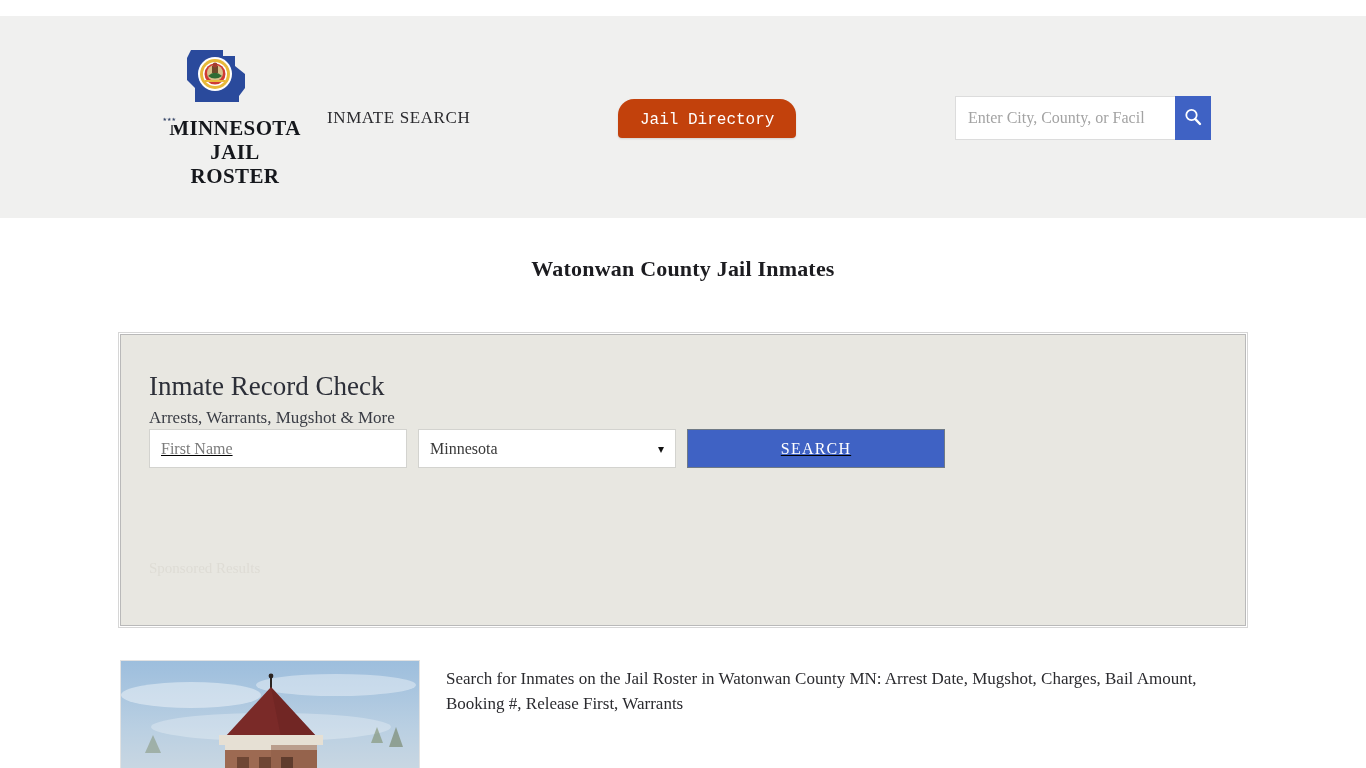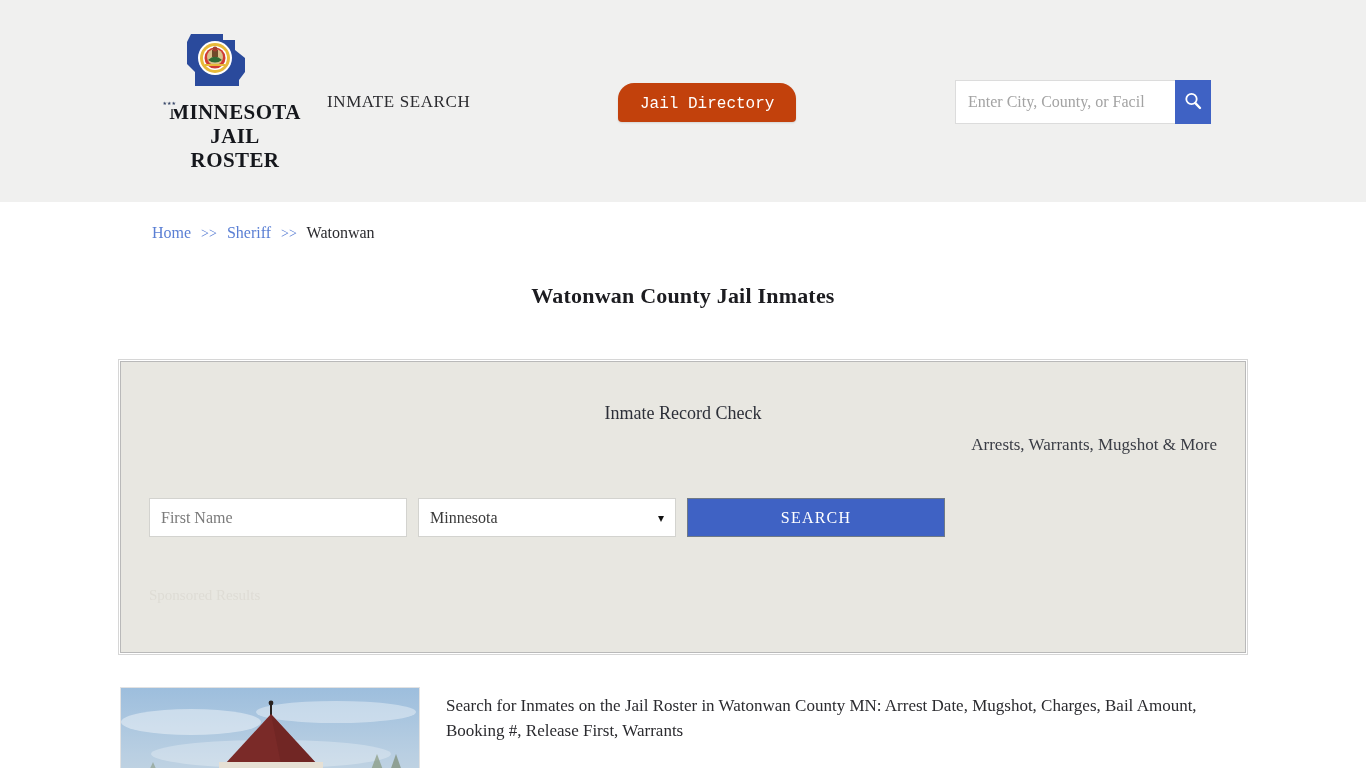--- a/index.html
+++ b/index.html
@@ -14,21 +14,21 @@
   
   .site-header {
     position: relative;
     width: 1366px;
     height: 202px;
     background: #f0f0ef;
   }
   .header-inner {
     position: relative;
     width: 1100px;
-    margin: 0 auto;
+    margin: 16px auto;
     height: 202px;
   }
 
   .brand {
     position: absolute;
     left: 32px;
     top: 28px;
     width: 140px;
     text-align: center;
   }
@@ -171,41 +171,41 @@
     margin: 52px 2px 0 2px;
     background: #e8e7e1;
     border: 1px solid #b9b9b9;
     outline: 1px solid #d6d6d6;
     outline-offset: 1px;
     padding: 34px 28px 30px 28px;
     height: 292px;
     position: relative;
   }
   .panel-title {
-    text-align: center;
-    font-size: 18px;
+    text-align: left;
+    font-size: 27px;
     color: #2c2f38;
     font-family: "Liberation Serif", "DejaVu Serif", serif;
     line-height: 34px;
     margin: 0;
     font-weight: normal;
   }
   .panel-sub {
-    text-align: right;
+    text-align: left;
     font-size: 17px;
     color: #3a3d45;
     font-family: "Liberation Serif", "DejaVu Serif", serif;
     margin: 4px 0 0 0;
     line-height: 22px;
     font-weight: normal;
   }
   .panel-form {
     display: flex;
     gap: 11px;
-    margin-top: 42px;
+    text-decoration: underline;
   }
   .fld {
     height: 39px;
     border: 1px solid #d3d3cf;
     background: #ffffff;
     font-size: 16px;
     font-family: "Liberation Serif", "DejaVu Serif", serif;
     color: #3a3a3a;
     padding: 0 11px;
     outline: none;
@@ -330,27 +330,20 @@
         </span>
       </button>
     </div>
 
   </div>
 </header>
 
 <main class="main">
   <div class="container">
 
-    <div class="breadcrumb">
-      <a class="crumb-link">Home</a>
-      <span class="crumb-sep">&gt;&gt;</span>
-      <a class="crumb-link">Sheriff</a>
-      <span class="crumb-sep">&gt;&gt;</span>
-      <span class="crumb-current">Watonwan</span>
-    </div>
 
     <h1 class="page-title">Watonwan County Jail Inmates</h1>
 
     <section class="record-panel">
       <h2 class="panel-title">Inmate Record Check</h2>
       <p class="panel-sub">Arrests, Warrants, Mugshot &amp; More</p>
 
       <form class="panel-form">
         <input class="fld fld-first" type="text" placeholder="First Name" style="">
         <span class="select-wrap">

